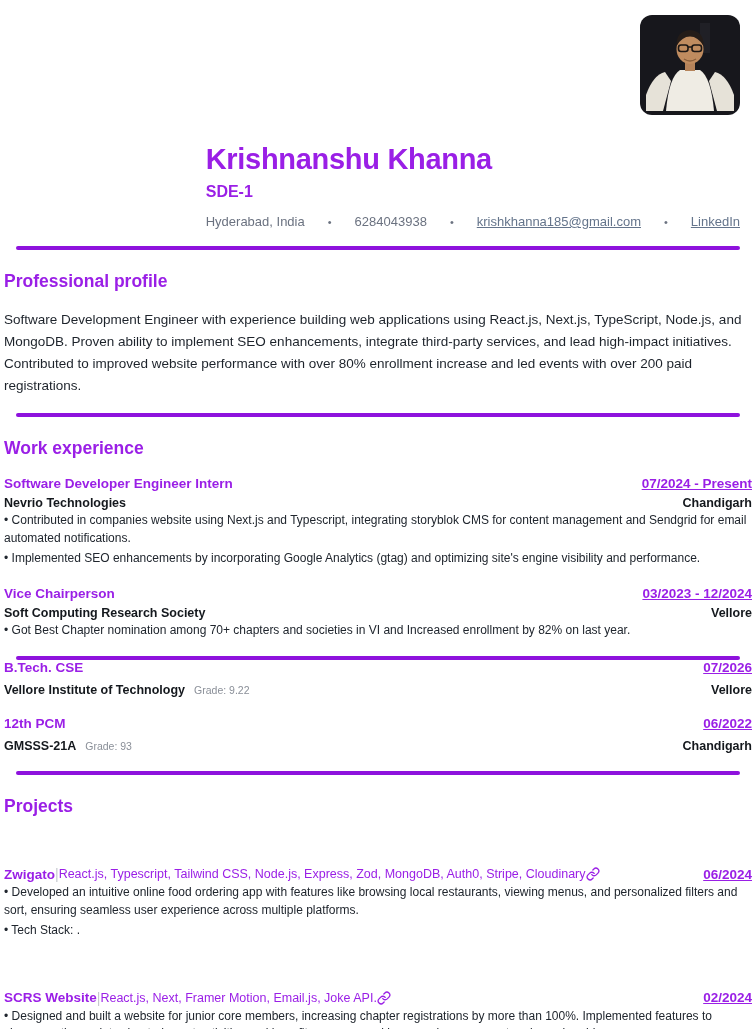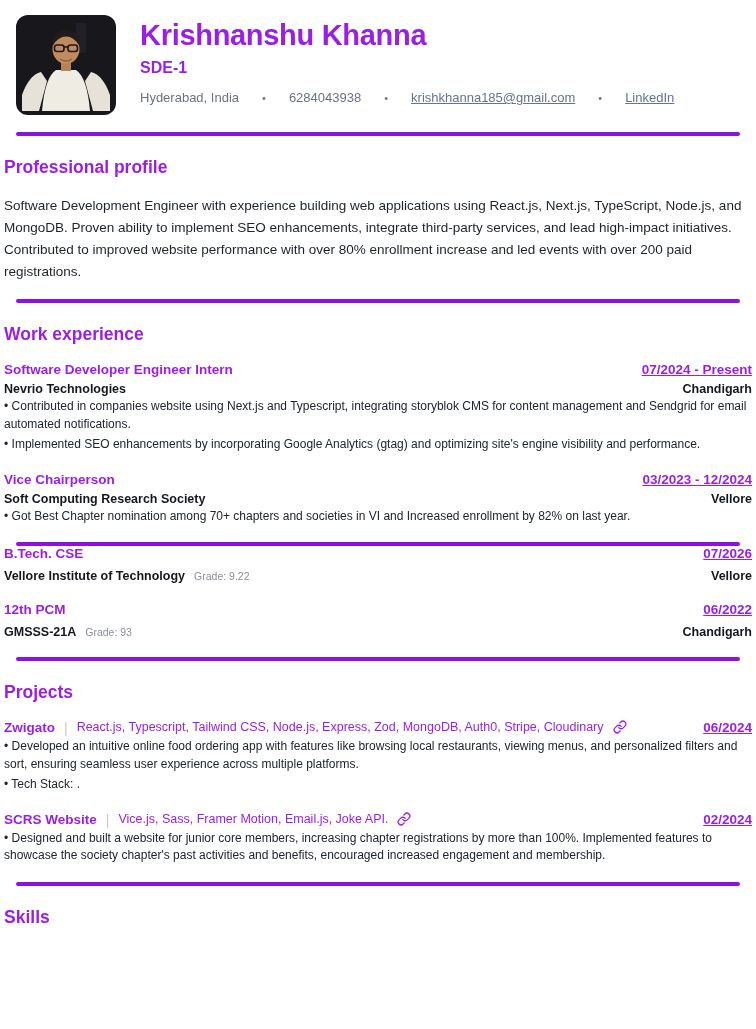--- a/index.html
+++ b/index.html
@@ -7,21 +7,21 @@
     --link-gray:#64748b; --text:#1d232b; --muted:#6b7280;
   }
   *{box-sizing:border-box;margin:0;padding:0;}
   html,body{background:#fff;}
   body{
     width:756px; font-family:"Liberation Sans","DejaVu Sans",sans-serif;
     color:var(--text); -webkit-font-smoothing:antialiased;
   }
   .page{width:756px; padding-bottom:26px;}
   
-  .header{display:flex; gap:24px; padding:15px 16px 0; align-items:flex-start;}
+  .header{display:flex; gap:24px; padding:15px 16px 0; align-items:flex-end;flex-direction:column;}
   .photo{width:100px;height:100px;border-radius:12px;overflow:hidden;flex:0 0 auto;}
   .photo svg{display:block;width:100%;height:100%;}
   .header-text{padding-top:4px;}
   h1{font-size:29px;font-weight:800;color:var(--accent);letter-spacing:-.3px;}
   .subtitle{font-size:16px;font-weight:600;color:var(--accent);margin-top:7px;}
   .contact{font-size:13px;color:var(--muted);margin-top:13px;display:flex;align-items:center;gap:23px;flex-wrap:wrap;}
   .contact .sep{font-size:11px;color:var(--muted);}
   a.link{color:var(--link-gray);text-decoration:underline;cursor:pointer;}
   
   .divider{height:4px;background:var(--divider);border-radius:2px;margin:17px 16px 0;}
@@ -34,21 +34,21 @@
   .row{display:flex;justify-content:space-between;align-items:baseline;gap:12px;}
   .row.sub{margin-top:5px;}
   .entry-title{font-size:13.5px;font-weight:700;color:var(--accent);}
   .entry-date{font-size:13.5px;font-weight:700;color:var(--accent);white-space:nowrap;text-decoration:underline;}
   .company,.place{font-size:12.5px;font-weight:700;color:#14181d;}
   .grade{font-size:10.5px;font-weight:400;color:#8a8f98;margin-left:9px;}
   ul.bullets{list-style:none;margin-top:2px;}
   li.bullet{font-size:12px;line-height:1.48;color:#20262e;margin-top:2px;}
   li.bullet::before{content:"• ";}
   
-  .proj-left{display:flex;align-items:flex-start;gap:9px;min-width:0;}
+  .proj-left{display:flex;align-items:center;min-width:0;margin-top:32px;}
   .pipe{color:#c6c9cf;font-weight:300;font-size:14px;}
   .stack{font-size:12.5px;font-weight:400;color:var(--accent);}
   .link-icon{color:var(--accent);display:inline-flex;cursor:pointer;}
   .link-icon svg{width:14px;height:14px;}
 </style>
 </head>
 <body>
 
 <div class="page">
 
@@ -186,21 +186,21 @@
 
   <li class="bullet">Tech Stack: .</li>
 </ul>
   </div>
 
   <div class="entry">
     <div class="row">
       <span class="proj-left">
         <span class="entry-title">SCRS Website</span>
         <span class="pipe">|</span>
-        <span class="stack">Vice.js, Sass, Framer Motion, Email.js, Joke API.</span>
+        <span class="stack">React.js, Next, Framer Motion, Email.js, Joke API.</span>
         <span class="link-icon">
           <svg viewBox="0 0 24 24" fill="none" stroke="currentColor" stroke-width="2.2" stroke-linecap="round" stroke-linejoin="round">
             <path d="M10 13a5 5 0 0 0 7.54.54l3-3a5 5 0 0 0-7.07-7.07l-1.72 1.71"></path>
             <path d="M14 11a5 5 0 0 0-7.54-.54l-3 3a5 5 0 0 0 7.07 7.07l1.71-1.71"></path>
           </svg>
         </span>
       </span>
       <span class="entry-date">02/2024</span>
     </div>
     <ul class="bullets">

